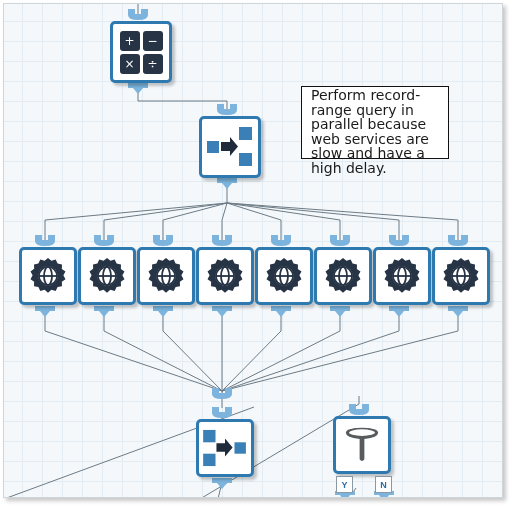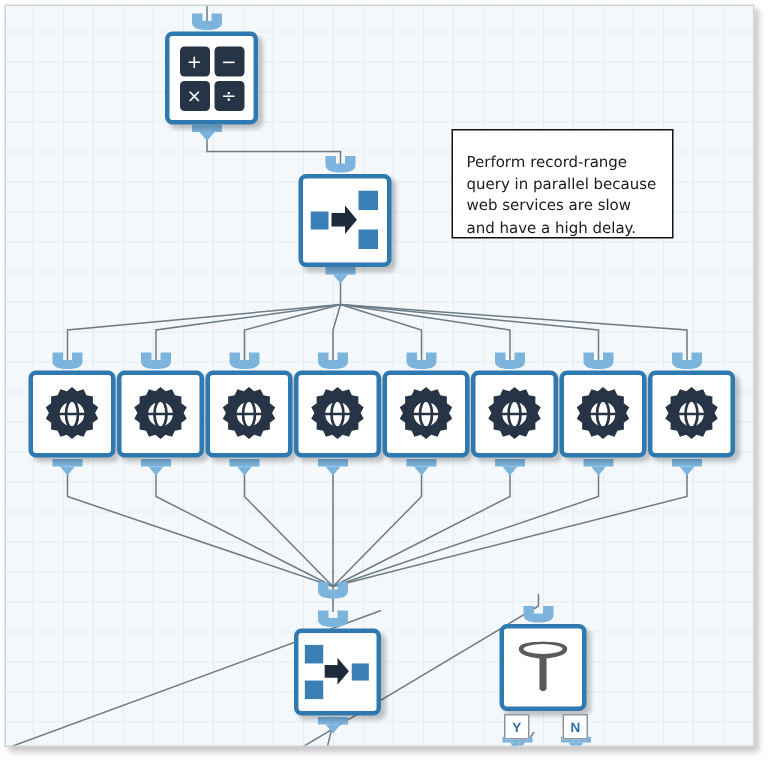--- a/index.html
+++ b/index.html
@@ -72,22 +72,22 @@
     height: 13px;
   }
   .conn svg { display: block; }
 
   
   .note {
     position: absolute;
     box-sizing: border-box;
     background: #ffffff;
     border: 1px solid #111111;
-    padding: 15px 8px 6px 9px;
-    font-size: 10px;
+    padding: 1px 8px 6px 9px;
+    font-size: 14px;
     line-height: 14.5px;
     color: #1a1a1a;
     font-family: "DejaVu Sans", sans-serif;
   }
 
   
   .portlabel {
     position: absolute;
     width: 17px;
     height: 17px;

